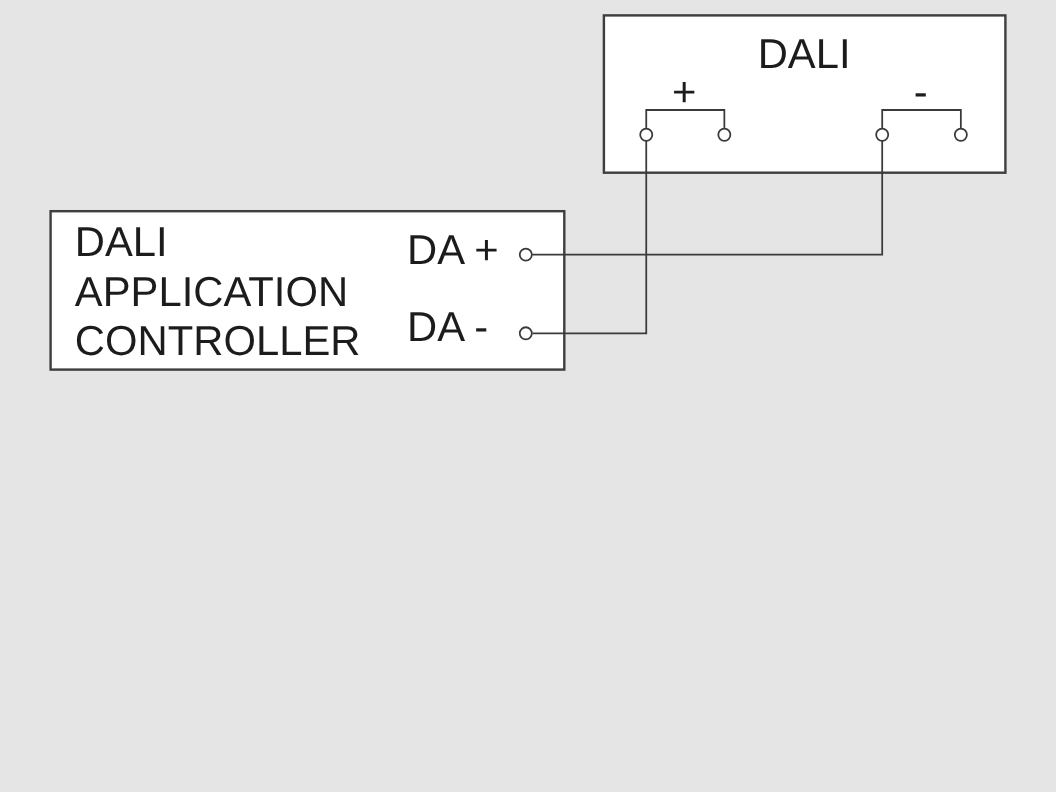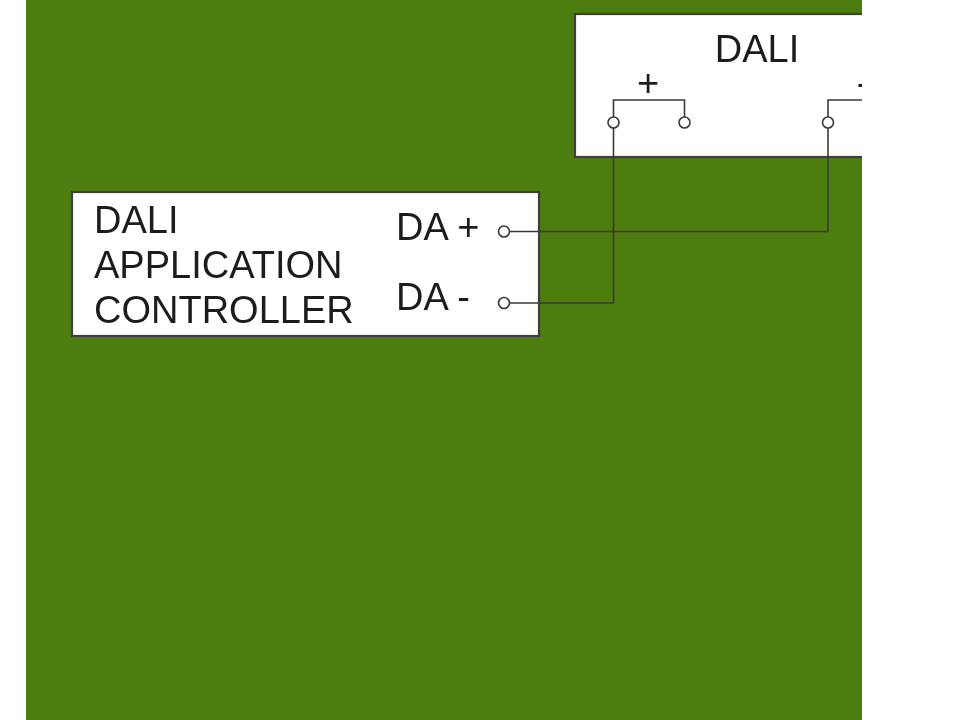--- a/index.html
+++ b/index.html
@@ -2,26 +2,25 @@
 <html><head>
 <meta charset="utf-8">
 <style>
   html, body {
     margin: 0;
     padding: 0;
     background: #ffffff;
   }
   .canvas {
     position: relative;
-    width: 836px;
+    width: 960px;
     height: 720px;
-    background: #4d7c0f;
+    background: #e5e5e5;
     overflow: hidden;
     font-family: "Liberation Sans", sans-serif;
-    margin-left: 26px;
   }
   svg.diagram {
     position: absolute;
     left: 0;
     top: 0;
   }
   .box {
     fill: #ffffff;
     stroke: #3f3f3f;
     stroke-width: 2.2;

